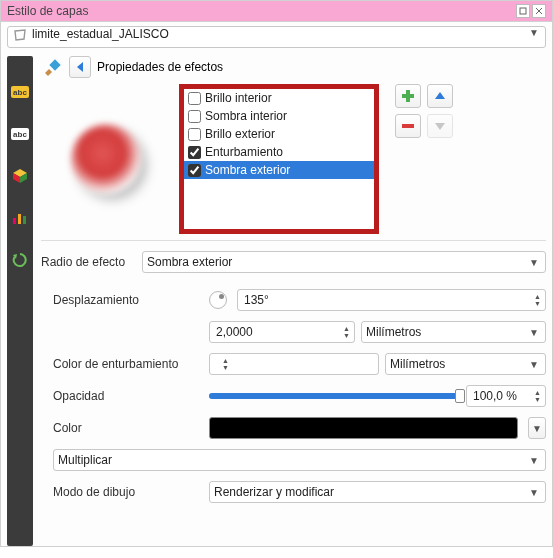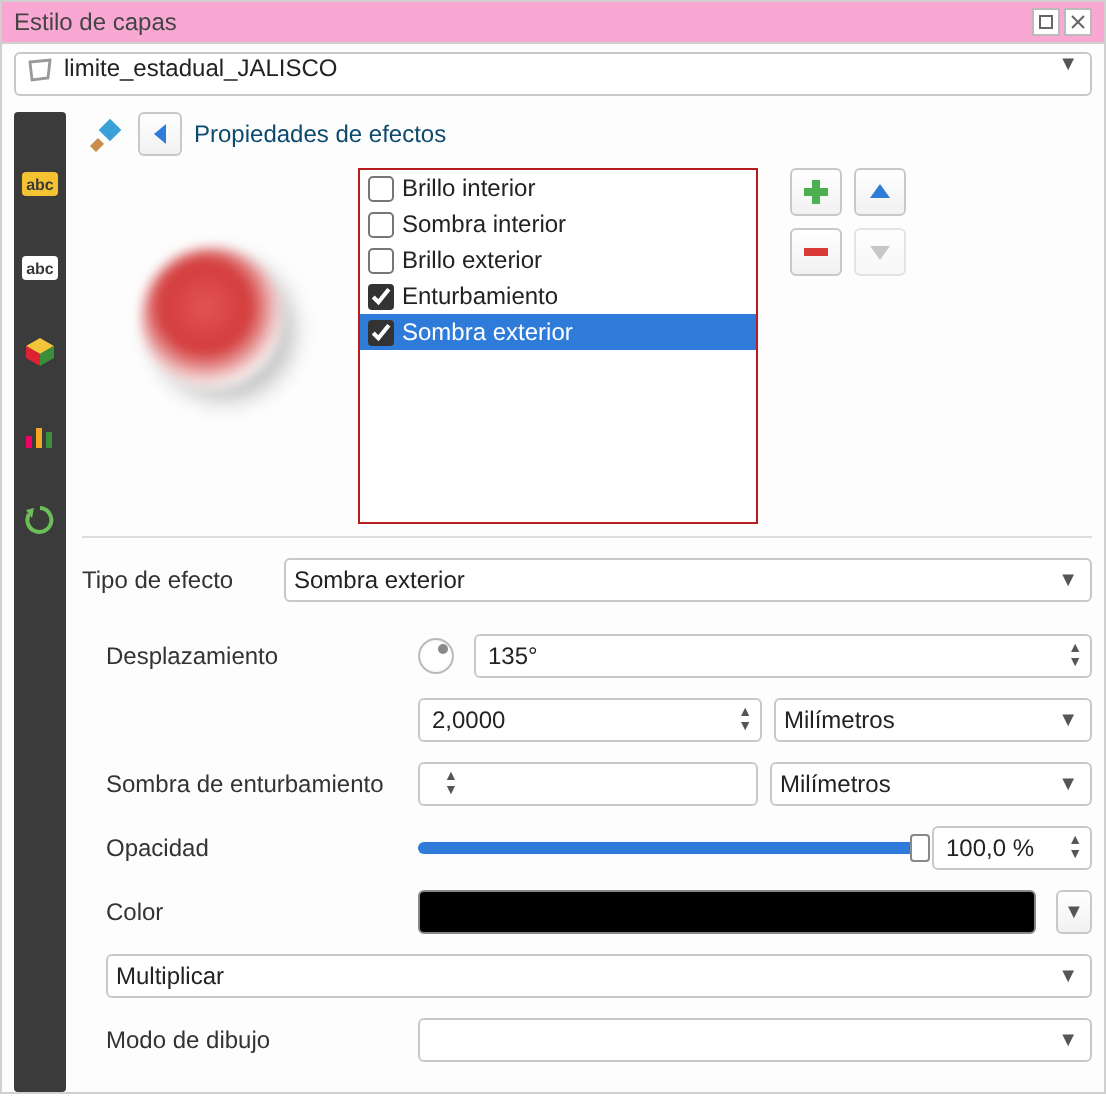--- a/index.html
+++ b/index.html
@@ -82,39 +82,39 @@
   
   .hdr-line { display:flex; align-items:center; gap:6px; margin-bottom:6px;}
   .brush-icon { width:22px; height:22px; display:flex; align-items:center; justify-content:center;}
   .back-btn {
     width:22px; height:22px;
     border:1px solid #c8c8c8;
     border-radius:3px;
     background:linear-gradient(#fff,#f1f1f1);
     display:flex; align-items:center; justify-content:center;
   }
-  .hdr-label { color:#0c4a6e; }
+  .hdr-label { color:#000000; }
 
   .effects-zone { display:flex; gap:8px; align-items:flex-start; }
   .preview {
     width:130px; height:150px;
     display:flex; align-items:center; justify-content:center;
   }
   .preview .blob {
     width:70px; height:70px;
     border-radius:50%;
     background: radial-gradient(circle at 45% 42%, #e25555 0%, #d33b3b 40%, rgba(211,59,59,0.0) 72%);
     filter: blur(3px);
     box-shadow: 6px 6px 10px rgba(0,0,0,0.25);
   }
 
   .effects-list {
-    border:1px solid #b91c1c;
-    background:#fff;
-    width:200px; height:178px;
+    border:5px solid #b91c1c;
+    background:#fff;
+    width:200px; height:150px;
     overflow:hidden;
   }
   .eff-item {
     display:flex; align-items:center;
     height:18px; padding:0 4px;
     gap:4px;
   }
   .eff-item.selected { background:#2f7bd9; color:#fff; }
   .eff-item input[type=checkbox]{
     width:13px; height:13px;
@@ -374,21 +374,21 @@
                   <polygon points="1,3 11,3 6,10" fill="#888"></polygon>
                 </svg>
             </div>
           </div>
         </div>
       </div>
 
       <div class="divider"></div>
 
       <div class="form-row tight">
-        <span class="lbl">Tipo de efecto</span>
+        <span class="lbl">Radio de efecto</span>
         <div class="dropdown">
           <span>Sombra exterior</span>
           <span class="dd">▼</span>
         </div>
       </div>
 
       <div style="height:6px"></div>
 
       <div class="form-row indent">
         <span class="lbl">Desplazamiento</span>
@@ -397,35 +397,35 @@
           <span class="val">135°</span>
           <div class="arrows">
               <span>▲</span>
               <span>▼</span>
             </div>
         </div>
       </div>
 
       <div class="form-row indent">
         <span class="lbl"></span>
-        <div class="spin" style="width:172px">
+        <div class="spin" style="width:146px">
           <span class="val">2,0000</span>
           <div class="arrows">
               <span>▲</span>
               <span>▼</span>
             </div>
         </div>
         <div class="dropdown" style="flex:1">
           <span>Milímetros</span>
           <span class="dd">▼</span>
         </div>
       </div>
 
       <div class="form-row indent">
-        <span class="lbl">Sombra de enturbamiento</span>
+        <span class="lbl">Color de enturbamiento</span>
         <div class="spin" style="width:170px">
           <div class="arrows">
               <span>▲</span>
               <span>▼</span>
             </div>
         </div>
         <div class="dropdown" style="flex:1">
           <span>Milímetros</span>
           <span class="dd">▼</span>
         </div>
@@ -457,19 +457,20 @@
       <div class="form-row indent">
         <div class="dropdown">
           <span>Multiplicar</span>
           <span class="dd">▼</span>
         </div>
       </div>
 
       <div class="form-row indent" style="margin-bottom:10px">
         <span class="lbl">Modo de dibujo</span>
         <div class="dropdown">
+          <span>Renderizar y modificar</span>
           <span class="dd">▼</span>
         </div>
       </div>
 
     </div>
   </div>
 </div>
 
 </body></html>

